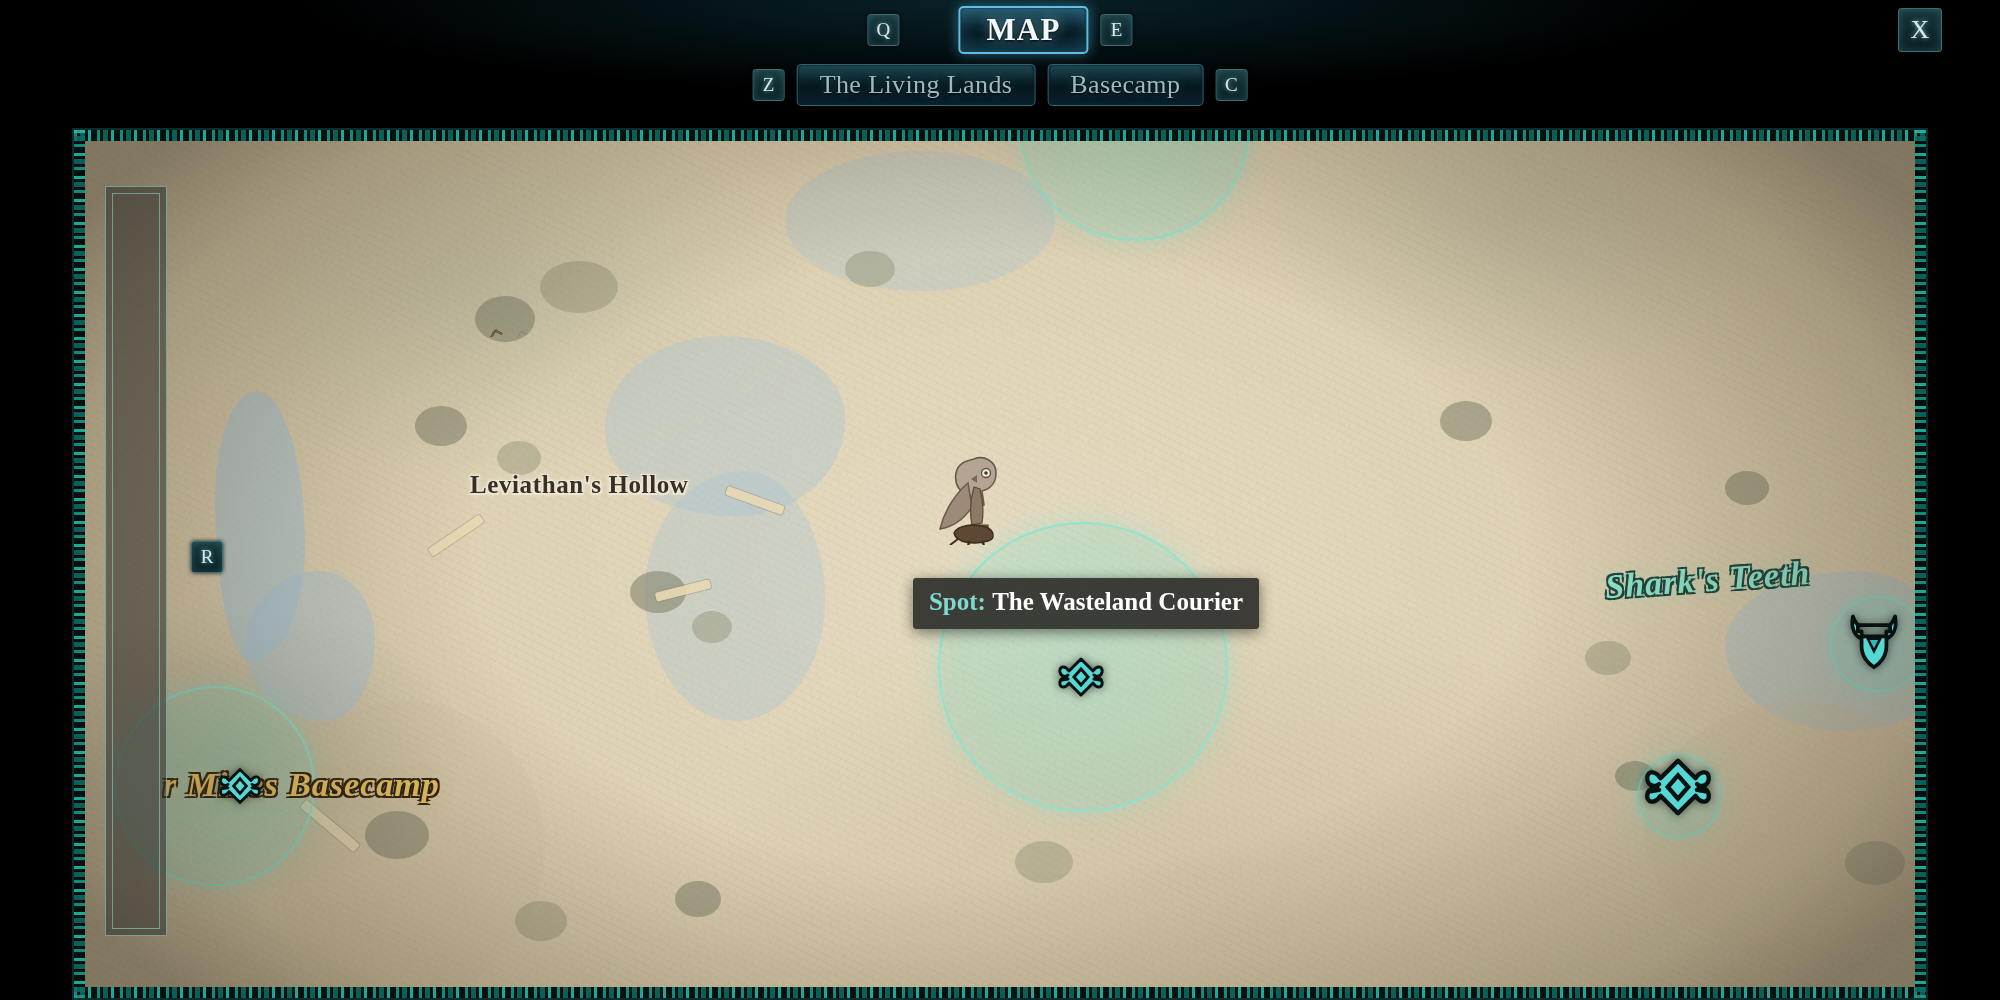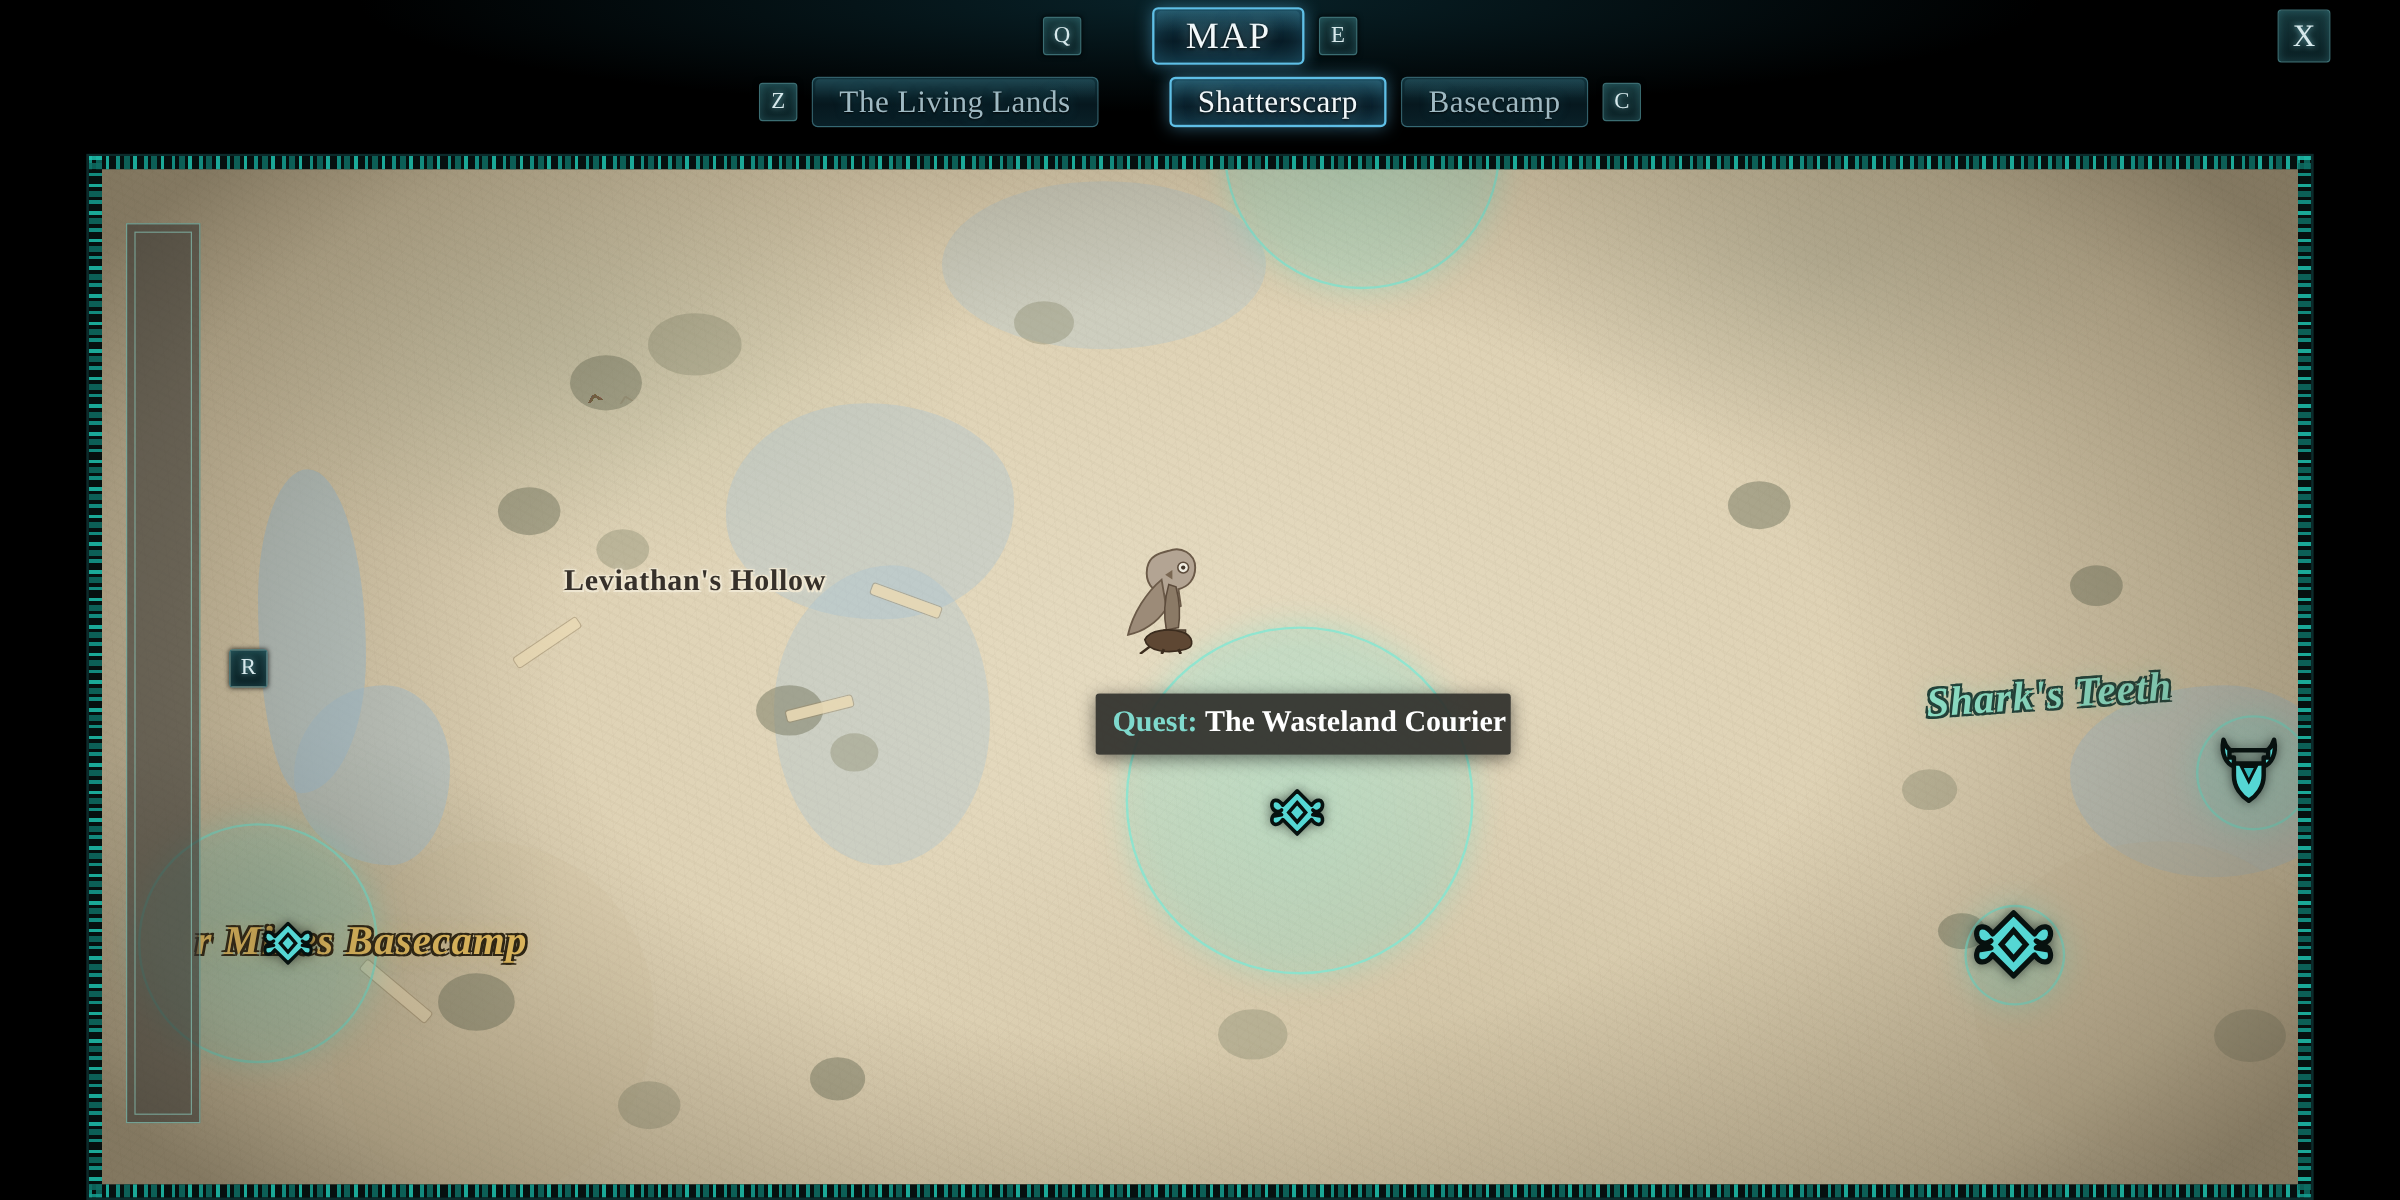--- a/index.html
+++ b/index.html
@@ -43,21 +43,21 @@
     border-radius:5px 5px 5px 5px;
     text-shadow:0 1px 2px #000, 0 0 10px rgba(60,140,160,.35);
     cursor:pointer;
   }
   .tab::after{
     content:""; position:absolute; left:2px; right:2px; top:1px; height:40%;
     background:linear-gradient(180deg, rgba(120,200,220,.13), rgba(255,255,255,0));
     border-radius:4px; pointer-events:none;
   }
   .tab.active{
-    color:#f2f8fa; font-weight:normal;
+    color:#f2f8fa; font-weight:bold;
     border:2px solid #5fbfe6;
     background:linear-gradient(180deg, rgba(22,66,82,.96) 0%, rgba(8,28,38,.96) 60%, rgba(14,44,56,.98) 100%);
     box-shadow:0 0 14px rgba(90,190,235,.45), inset 0 0 18px rgba(60,150,190,.28);
     text-shadow:0 1px 3px #000, 0 0 12px rgba(160,225,245,.55);
     margin-left:47px;
   }
 
   
   #row-sub .tab{ height:42px; font-size:26px; padding:0 22px; letter-spacing:.4px; }
 
@@ -226,23 +226,20 @@
     <div class="keycap">E</div>
   </div>
 
   <div class="navrow" id="row-sub">
     <div class="keycap">Z</div>
 
     <div class="tab">
       <span>The Living Lands</span>
     </div>
 
-    <div class="tab active">
-      <span>Shatterscarp</span>
-    </div>
 
     <div class="tab">
       <span>Basecamp</span>
     </div>
 
     <div class="keycap">C</div>
   </div>
 
   <div class="keycap" id="close-key">X</div>
 </div>
@@ -687,20 +684,20 @@
 
     <div class="marker" style="left:133px; top:625px;">
       <svg width="44" height="40" viewBox="0 0 48 42">
         <path d="M24 3 L36 15 C40 9 46 10 45 16 C44 21 39 21 37 19 L43 24 L37 23 C39 21 44 21 45 26 C46 32 40 33 36 27 L24 39 L12 27 C8 33 2 32 3 26 C4 21 9 21 11 23 L5 24 L11 19 C9 21 4 21 3 16 C2 10 8 9 12 15 Z" fill="#55d7d4" stroke="#07110f" stroke-width="3" stroke-linejoin="round"></path>
         <path d="M24 13 L31 21 L24 29 L17 21 Z" fill="none" stroke="#07110f" stroke-width="3"></path>
       </svg>
     </div>
 
     <div id="quest-tooltip">
       <div id="quest-line1">
-        <span id="quest-prefix">Quest:</span>
+        <span id="quest-prefix">Spot:</span>
         <span id="quest-name">The Wasteland Courier</span>
       </div>
     </div>
 
     <div id="vignette"></div>
   </div>
 </div>
 
 </body></html>

